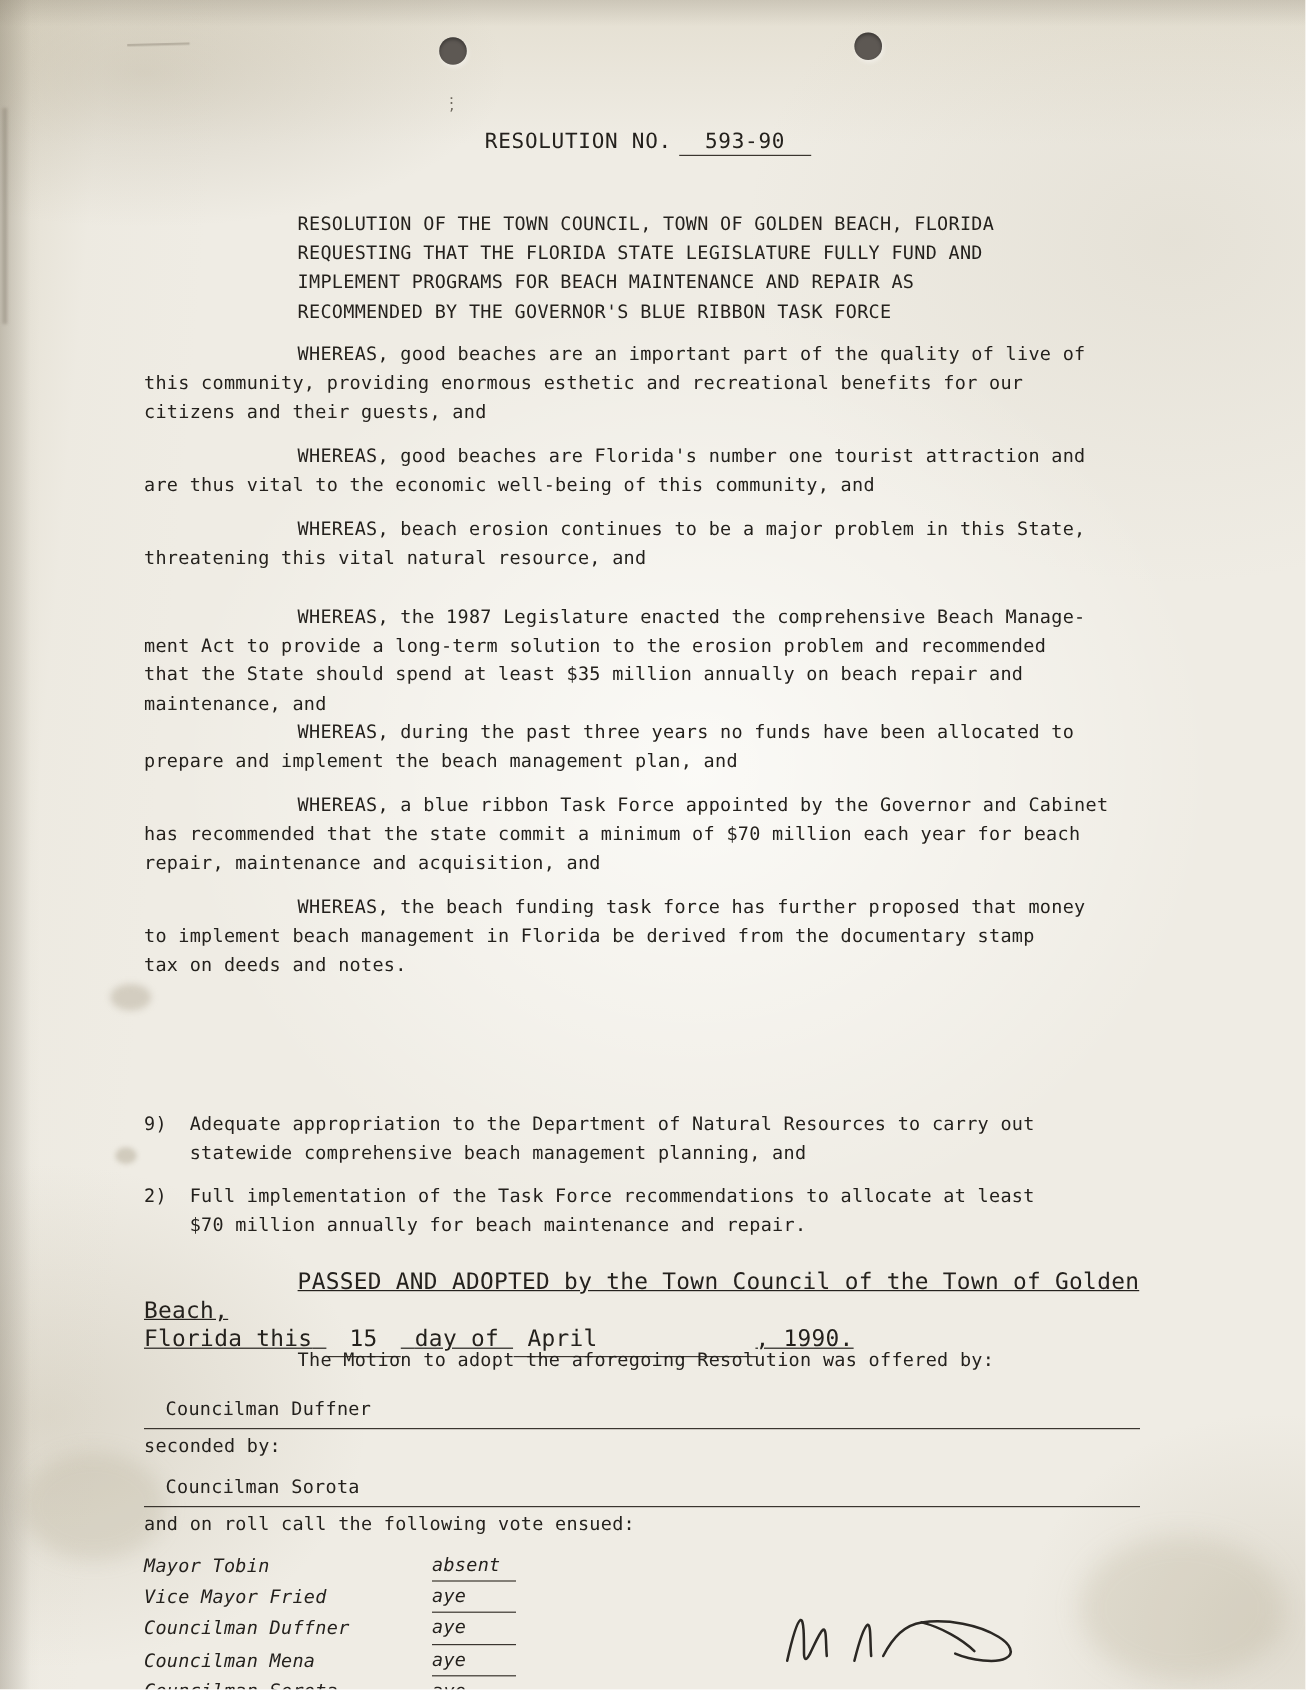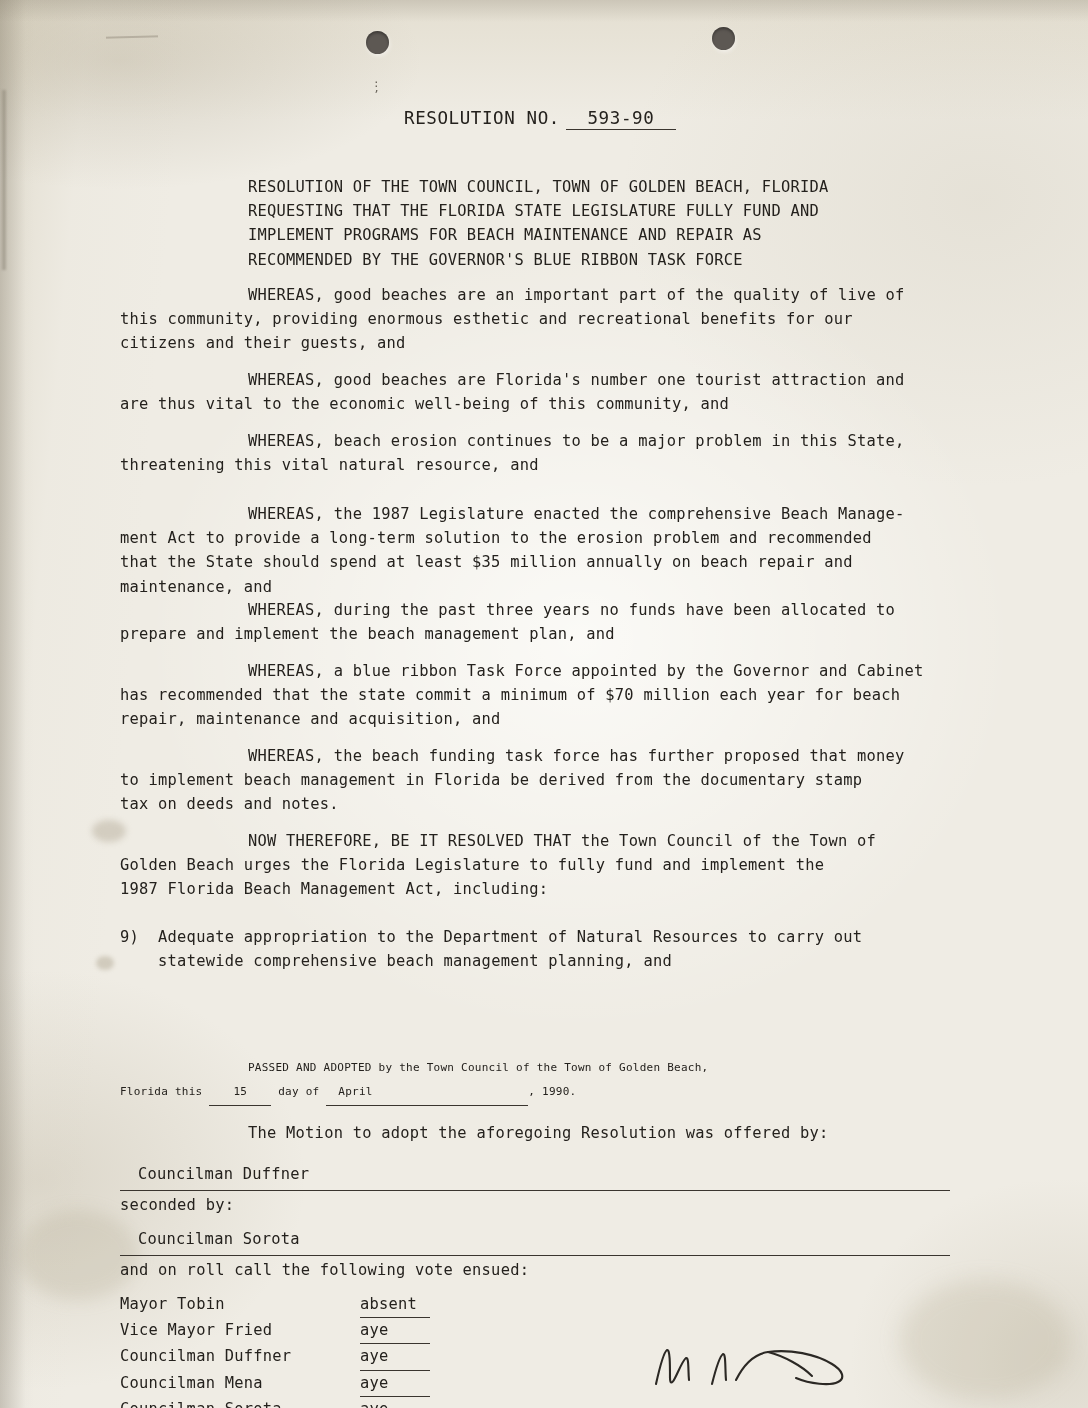--- a/index.html
+++ b/index.html
@@ -128,23 +128,24 @@
     line-height: 24.2px;
     letter-spacing: 0.25px;
     white-space: pre-wrap;
   }
 
   .passed {
     position: absolute;
     left: 120px;
     top: 1056px;
     width: 900px;
-    font-size: 11px;
+    font-size: 19px;
     line-height: 24.2px;
     letter-spacing: 0.25px;
+    text-decoration: underline;
   }
   .fill {
     display: inline-block;
     text-align: center;
     border-bottom: 1.5px solid #3a352f;
     padding: 0 4px 1px 4px;
   }
   .fill.day { min-width: 54px; }
   .fill.month { min-width: 186px; text-align: left; padding-left: 12px; }
 
@@ -178,21 +179,22 @@
   .vote-table {
     position: absolute;
     left: 120px;
     top: 1292px;
     font-size: 15.4px;
     line-height: 24.2px;
     letter-spacing: 0.25px;
   }
   .vote-row {
     display: flex;
-    align-items: flex-start;
+    align-items: center;
+    font-style: italic;
   }
   .vote-name {
     width: 240px;
     white-space: nowrap;
   }
   .vote-value {
     min-width: 70px;
     border-bottom: 1.3px solid #3a352f;
     padding-bottom: 1px;
     text-align: left;
@@ -266,26 +268,25 @@
 prepare and implement the beach management plan, and</span></div>
 
     <div class="block body-para" style="top:659px;"><span class="ind"></span><span>WHEREAS, a blue ribbon Task Force appointed by the Governor and Cabinet
 has recommended that the state commit a minimum of $70 million each year for beach
 repair, maintenance and acquisition, and</span></div>
 
     <div class="block body-para" style="top:744px;"><span class="ind"></span><span>WHEREAS, the beach funding task force has further proposed that money
 to implement beach management in Florida be derived from the documentary stamp
 tax on deeds and notes.</span></div>
 
-    <div class="block body-para" style="top:829px;"><span class="ind"></span><span>NOW THEREFORE, BE IT RESOLVED THAT the Town Council of the Town of
-Golden Beach urges the Florida Legislature to fully fund and implement the
-1987 Florida Beach Management Act, including:</span></div>
 
     <div class="numbered" style="top:925px;">9)  Adequate appropriation to the Department of Natural Resources to carry out
     statewide comprehensive beach management planning, and</div>
+    <div class="numbered" style="top:985px;">2)  Full implementation of the Task Force recommendations to allocate at least
+    $70 million annually for beach maintenance and repair.</div>
 
     <div class="passed">
       <span class="ind" style="display:inline-block;width:128px;"></span><span>PASSED AND ADOPTED by the Town Council of the Town of Golden Beach,</span><br>
       <span>Florida this</span>
       <span class="fill day">15</span>
       <span>day of</span>
       <span class="fill month">April</span><span>, 1990.</span>
     </div>
 
     <div class="motion">The Motion to adopt the aforegoing Resolution was offered by:</div>

